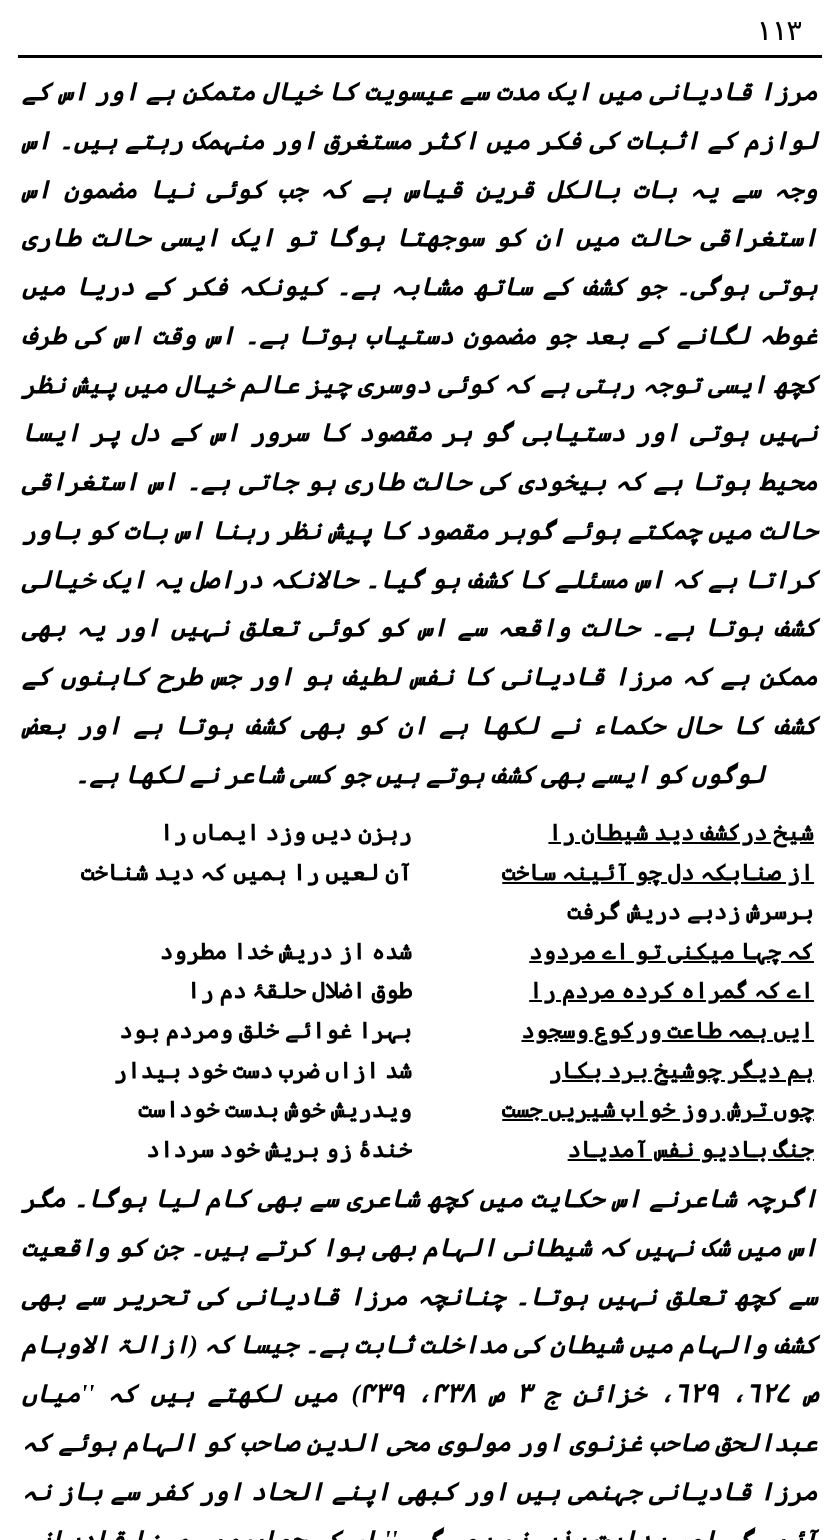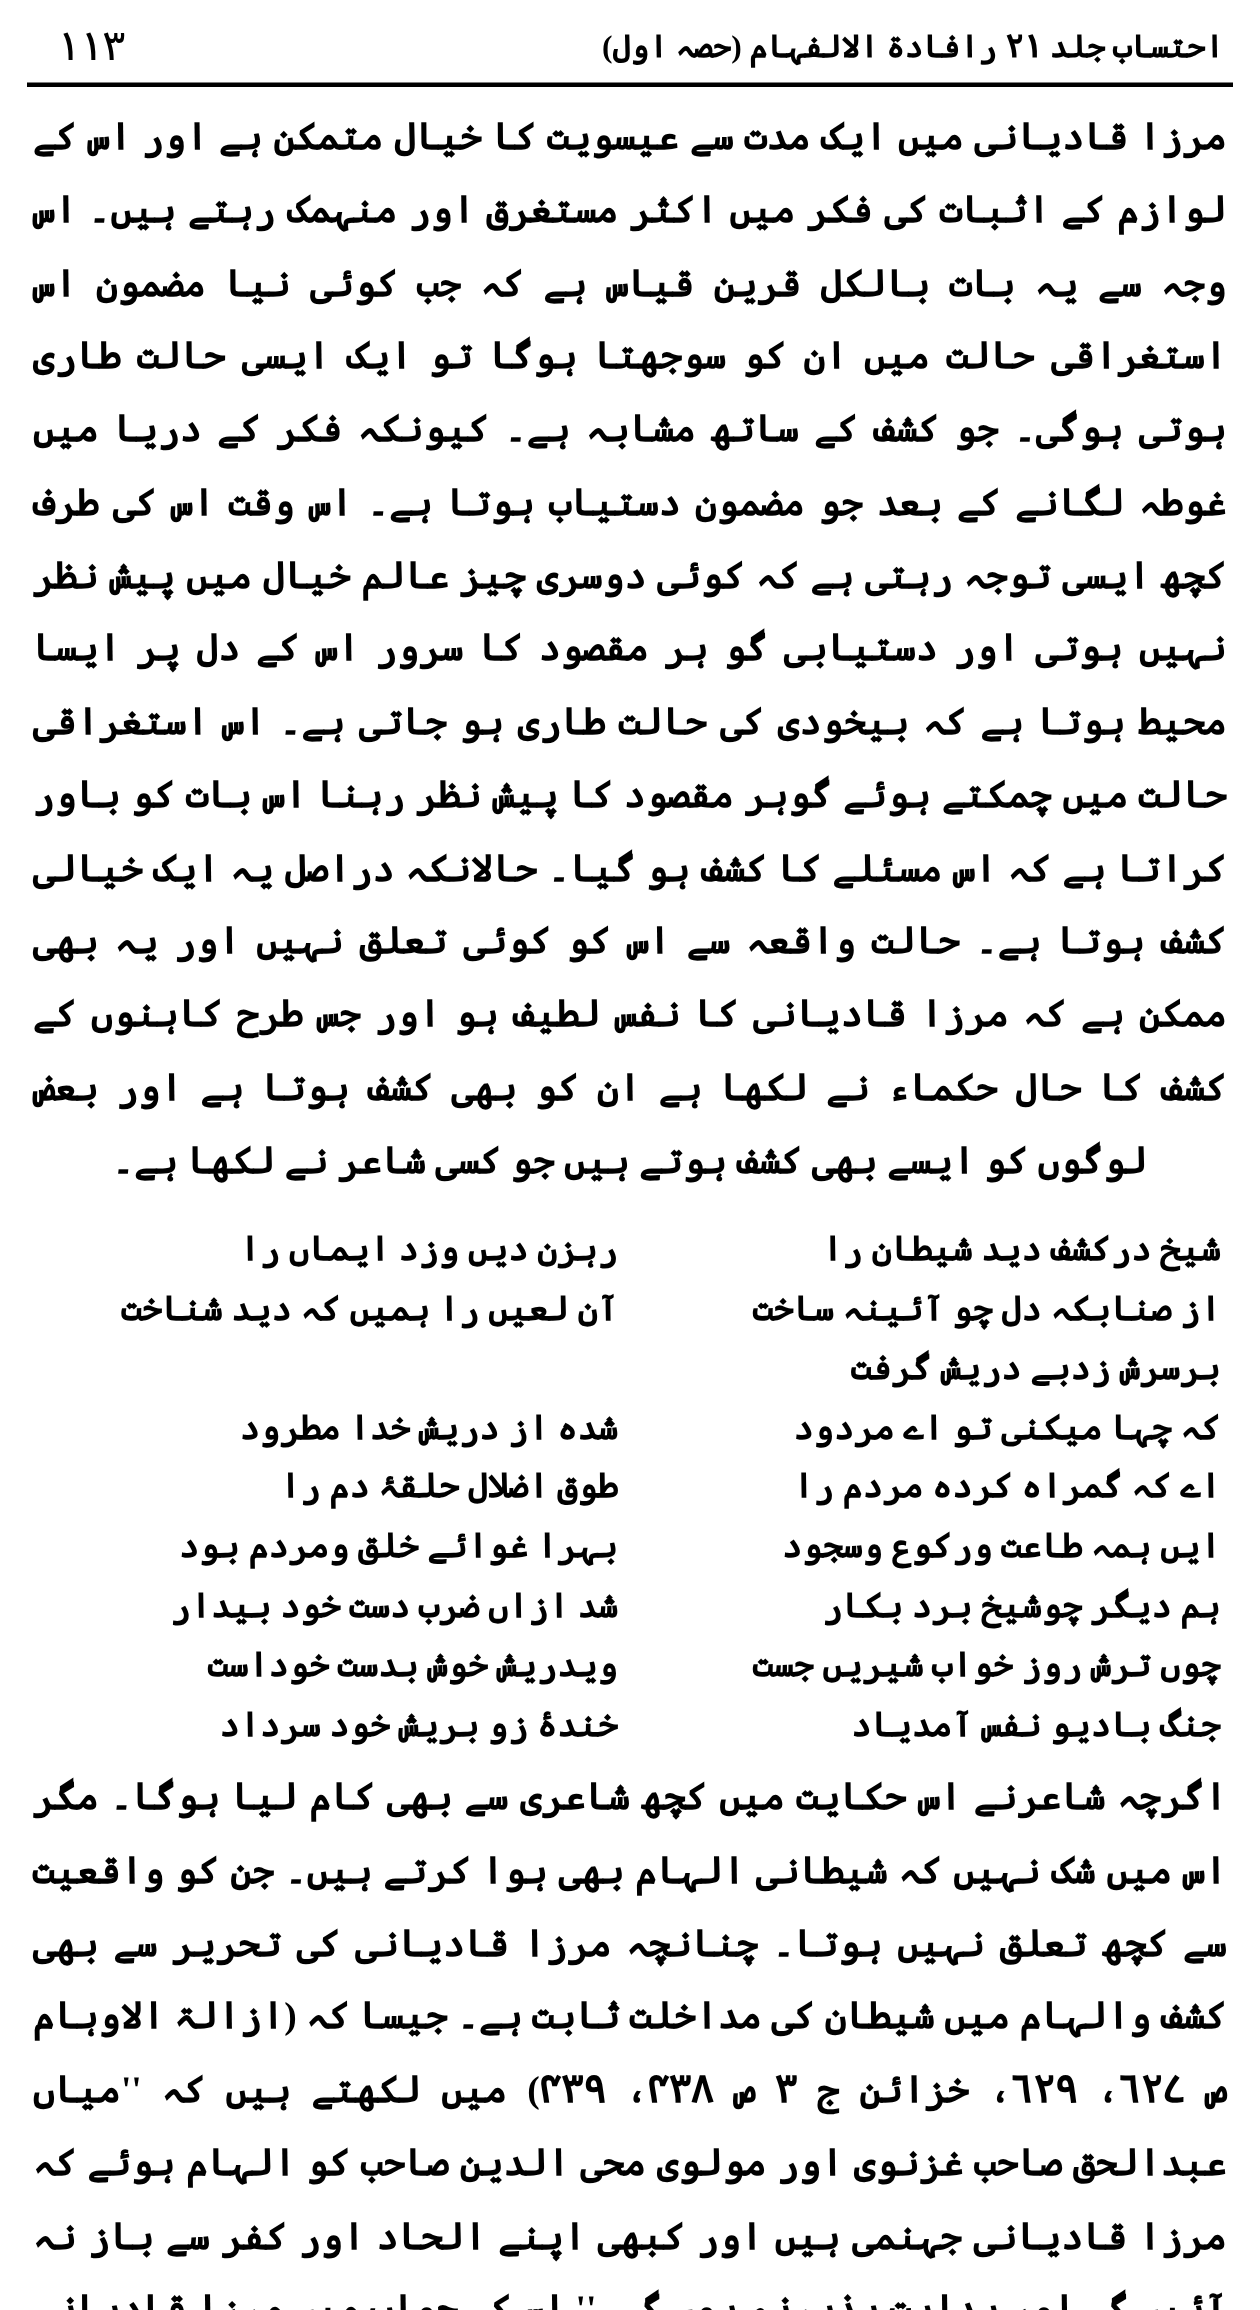--- a/index.html
+++ b/index.html
@@ -64,20 +64,21 @@
     direction: rtl;
     text-align: justify;
     text-align-last: center;
     font-size: 25px;
     line-height: 1.95;
     font-weight: bold;
     padding: 0 4px;
   }
   .prose p {
     margin: 0 0 2px 0;
+    font-style: italic;
   }
 
   
   .poetry {
     direction: rtl;
     margin: 12px 0 6px 0;
     padding: 0 8px;
   }
   .couplet {
     display: flex;
@@ -87,30 +88,29 @@
     font-size: 23px;
     line-height: 1.72;
     font-weight: bold;
   }
   .hemistich {
     width: 49%;
     white-space: nowrap;
     display: flex;
     justify-content: space-between;
   }
-  .hemistich.right { direction: rtl; text-align: center; }
+  .hemistich.right { direction: rtl; text-align: center; text-decoration: underline; }
   .hemistich.left  { direction: rtl; text-align: right; }
 </style>
 </head>
 <body>
 
 <div class="page">
 
   <div class="header">
-    <div class="header-book">احتساب جلد ۲۱ رافادۃ الالفہام (حصہ اول)</div>
     <div class="header-page">۱۱۳</div>
   </div>
 
   <hr class="rule">
 
   <div class="prose">
     <p>مرزا قادیانی میں ایک مدت سے عیسویت کا خیال متمکن ہے اور اس کے لوازم کے اثبات کی فکر میں اکثر مستغرق اور منہمک رہتے ہیں۔ اس وجہ سے یہ بات بالکل قرین قیاس ہے کہ جب کوئی نیا مضمون اس استغراقی حالت میں ان کو سوجھتا ہوگا تو ایک ایسی حالت طاری ہوتی ہوگی۔ جو کشف کے ساتھ مشابہ ہے۔ کیونکہ فکر کے دریا میں غوطہ لگانے کے بعد جو مضمون دستیاب ہوتا ہے۔ اس وقت اس کی طرف کچھ ایسی توجہ رہتی ہے کہ کوئی دوسری چیز عالم خیال میں پیش نظر نہیں ہوتی اور دستیابی گو ہر مقصود کا سرور اس کے دل پر ایسا محیط ہوتا ہے کہ بیخودی کی حالت طاری ہو جاتی ہے۔ اس استغراقی حالت میں چمکتے ہوئے گوہر مقصود کا پیش نظر رہنا اس بات کو باور کراتا ہے کہ اس مسئلے کا کشف ہو گیا۔ حالانکہ دراصل یہ ایک خیالی کشف ہوتا ہے۔ حالت واقعہ سے اس کو کوئی تعلق نہیں اور یہ بھی ممکن ہے کہ مرزا قادیانی کا نفس لطیف ہو اور جس طرح کاہنوں کے کشف کا حال حکماء نے لکھا ہے ان کو بھی کشف ہوتا ہے اور بعض لوگوں کو ایسے بھی کشف ہوتے ہیں جو کسی شاعر نے لکھا ہے۔</p>
   </div>
 
   <div class="poetry">

